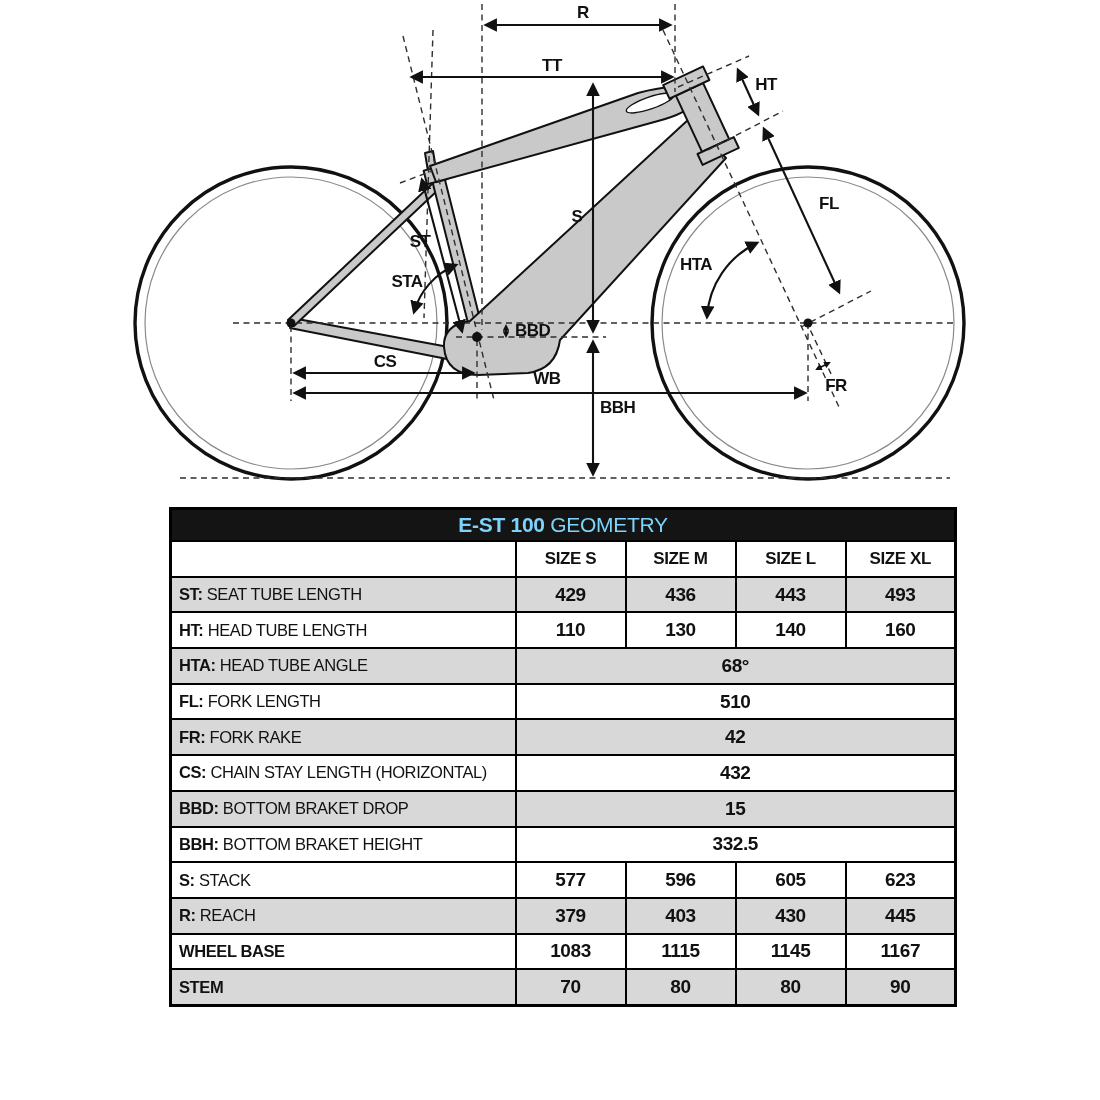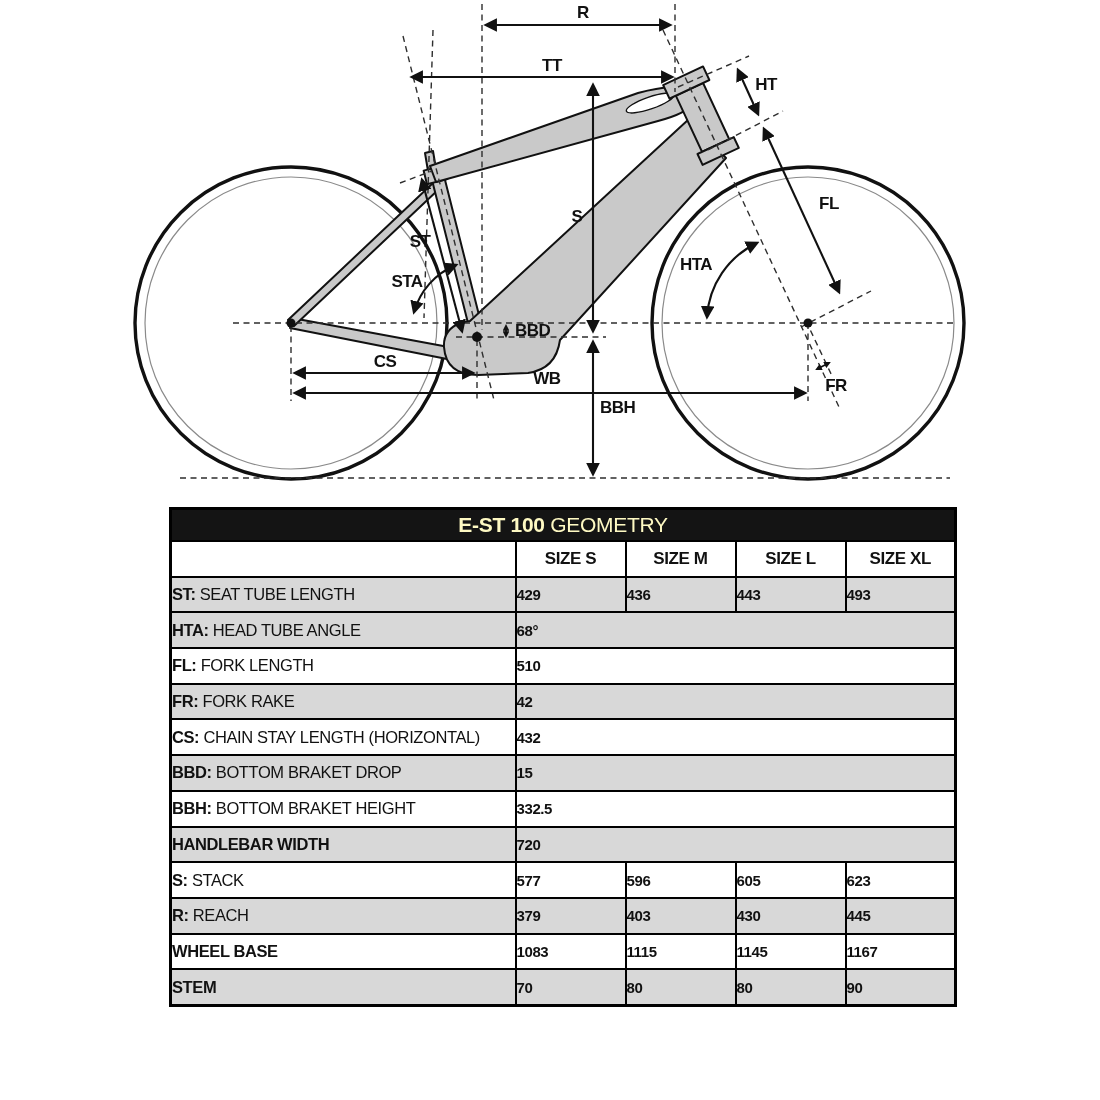--- a/index.html
+++ b/index.html
@@ -4,29 +4,29 @@
 <style>
   html,body{margin:0;padding:0;background:#fff;}
   .page{position:relative;width:1100px;height:1100px;background:#fff;overflow:hidden;
         font-family:"Liberation Sans",sans-serif;color:#111;}
   svg text{font-family:"Liberation Sans",sans-serif;font-weight:bold;font-size:17px;
            fill:#111;letter-spacing:-0.5px;}
   .geo-table-wrap{position:absolute;left:169px;top:507px;}
   table{border-collapse:collapse;table-layout:fixed;width:785px;color:#111;}
   td{border:2px solid #000;height:33.7px;padding:0;white-space:nowrap;overflow:hidden;}
   table{border:3px solid #000;}
-  .title-row td{background:#141414;color:#fef9c3;text-align:center;height:30px;
+  .title-row td{background:#141414;color:#7dd3fc;text-align:center;height:30px;
                 font-size:21px;letter-spacing:-0.3px;}
   .title-row .tb{font-weight:bold;}
   .title-row .tn{font-weight:normal;}
   .colhead td{font-weight:bold;text-align:center;font-size:17px;letter-spacing:-0.4px;background:#fff;margin-top:20px;}
-  td.lbl{text-align:left;font-size:16.5px;font-weight:normal;
+  td.lbl{text-align:left;padding-left:7px;font-size:16.5px;font-weight:normal;
          letter-spacing:-0.4px;background:#fff;}
   td.lbl b{font-weight:bold;}
-  td.val{text-align:left;font-weight:bold;font-size:15px;background:#fff;letter-spacing:-0.4px;margin-top:14px;}
+  td.val{text-align:center;font-weight:bold;font-size:19px;background:#fff;letter-spacing:-0.4px;margin-top:14px;}
   tr.shaded td{background:#d8d8d8;}
 </style>
 </head>
 <body>
 
 <div class="page">
 
   <svg width="1100" height="497" viewBox="0 0 1100 497">
     <defs>
       <marker id="ah" viewBox="0 0 10 10" refX="8" refY="5" markerWidth="6.5" markerHeight="6.5" orient="auto-start-reverse">
@@ -142,20 +142,27 @@
           <td>SIZE L</td>
           <td>SIZE XL</td>
         </tr>
       <tr class="shaded">
             <td class="lbl"><b>ST: </b>SEAT TUBE LENGTH</td>
             <td class="val">429</td>
             <td class="val">436</td>
             <td class="val">443</td>
             <td class="val">493</td>
           </tr>
+          <tr>
+            <td class="lbl"><b>HT: </b>HEAD TUBE LENGTH</td>
+            <td class="val">110</td>
+            <td class="val">130</td>
+            <td class="val">140</td>
+            <td class="val">160</td>
+          </tr>
           <tr class="shaded">
             <td class="lbl"><b>HTA: </b>HEAD TUBE ANGLE</td>
             <td class="val" colspan="4">68°</td>
           </tr>
           <tr>
             <td class="lbl"><b>FL: </b>FORK LENGTH</td>
             <td class="val" colspan="4">510</td>
           </tr>
           <tr class="shaded">
             <td class="lbl"><b>FR: </b>FORK RAKE</td>
@@ -165,24 +172,20 @@
             <td class="lbl"><b>CS: </b>CHAIN STAY LENGTH (HORIZONTAL)</td>
             <td class="val" colspan="4">432</td>
           </tr>
           <tr class="shaded">
             <td class="lbl"><b>BBD: </b>BOTTOM BRAKET DROP</td>
             <td class="val" colspan="4">15</td>
           </tr>
           <tr>
             <td class="lbl"><b>BBH: </b>BOTTOM BRAKET HEIGHT</td>
             <td class="val" colspan="4">332.5</td>
-          </tr>
-          <tr class="shaded">
-            <td class="lbl"><b>HANDLEBAR WIDTH</b></td>
-            <td class="val" colspan="4">720</td>
           </tr>
           <tr>
             <td class="lbl"><b>S: </b>STACK</td>
             <td class="val">577</td>
             <td class="val">596</td>
             <td class="val">605</td>
             <td class="val">623</td>
           </tr>
           <tr class="shaded">
             <td class="lbl"><b>R: </b>REACH</td>

